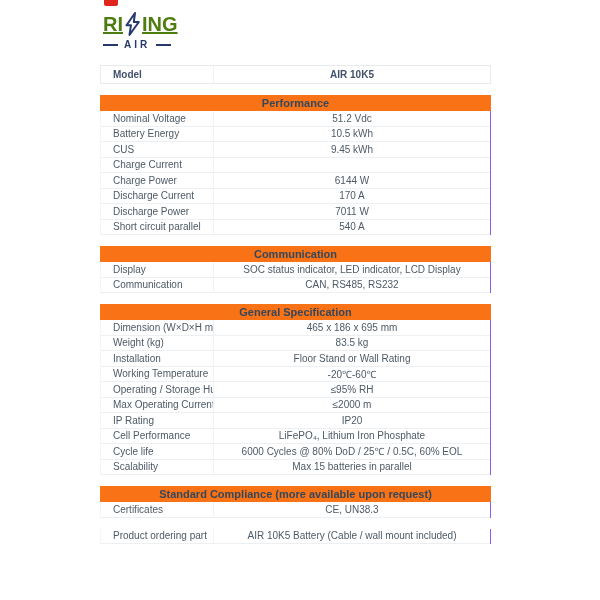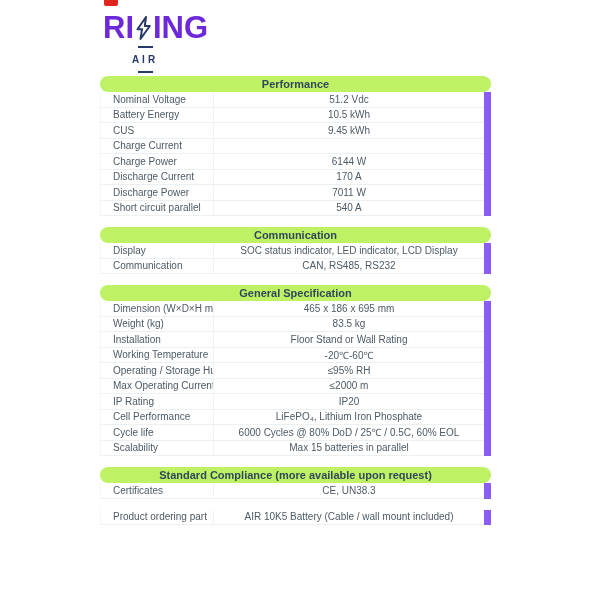--- a/index.html
+++ b/index.html
@@ -5,45 +5,45 @@
   html,body{margin:0;padding:0;background:#fff;}
   .page{
     position:relative;width:600px;height:600px;background:#ffffff;
     font-family:"Liberation Sans", sans-serif;overflow:hidden;
   }
   
   .logo{position:absolute;left:103px;top:-5px;}
   .red-mark{width:14px;height:11px;background:#e0261c;border-radius:2px;margin-left:1px;}
   .wordmark{
     display:flex;align-items:center;margin-top:6px;line-height:1;
-    color:#6d28d9;font-weight:800;font-size:31px;letter-spacing:0px;
+    color:#4d7c0f;font-weight:800;font-size:20px;letter-spacing:0px;text-decoration:underline;
   }
   .bolt{margin:0 1px;display:block;}
   .logo-sub{
     display:flex;align-items:center;justify-content:flex-start;gap:6px;margin-top:3px;width:84px;
-    color:#27396b;font-size:10px;font-weight:bold;letter-spacing:3px;flex-direction:column;
+    color:#27396b;font-size:10px;font-weight:bold;letter-spacing:3px;
   }
   .dash{width:15px;height:2px;background:#27396b;flex:none;}
   
   .table{position:absolute;left:100px;top:65px;width:391px;color:#4d5a66;font-size:10px;}
   .model-box{border:1px solid #e7ebee;}
   .row{display:flex;align-items:stretch;height:15.5px;border-bottom:1px solid #edf0f3;box-sizing:border-box;}
   .model-box .row{height:17px;border-bottom:none;font-weight:bold;color:#42506b;}
   .cell-label{
     width:113px;flex:none;box-sizing:border-box;padding-left:12px;
     display:flex;align-items:center;border-right:1px solid #f0f3f5;
     white-space:nowrap;overflow:hidden;
   }
   .cell-value{flex:1;display:flex;align-items:center;justify-content:center;text-align:center;white-space:nowrap;}
   .section{margin-top:11px;}
   .sec-header{
-    height:16px;line-height:16px;background:#bef264;color:#33475c;
-    font-weight:bold;font-size:11px;text-align:center;border-radius:8px;
+    height:16px;line-height:16px;background:#f97316;color:#33475c;
+    font-weight:bold;font-size:11px;text-align:center;
   }
-  .sec-rows{border-left:1px solid #f3f5f7;border-right:7px solid #8b5cf6;}
+  .sec-rows{border-left:1px solid #f3f5f7;border-right:1px solid #8b5cf6;}
 </style>
 </head>
 <body>
 
 <div class="page">
 
   <div class="logo">
     <div class="red-mark"></div>
     <div class="wordmark">
       <span>RI</span>
@@ -53,20 +53,26 @@
       <span>ING</span>
     </div>
     <div class="logo-sub">
       <span class="dash"></span>
       <span>AIR</span>
       <span class="dash"></span>
     </div>
   </div>
 
   <div class="table">
+    <div class="model-box">
+      <div class="row">
+        <div class="cell-label">Model</div>
+        <div class="cell-value">AIR 10K5</div>
+      </div>
+    </div>
     <div>
         <section class="section">
           <div class="sec-header">Performance</div>
           <div class="sec-rows">
             <div class="row">
               <div class="cell-label">Nominal Voltage</div>
               <div class="cell-value">51.2 Vdc</div>
             </div>
             <div class="row">
               <div class="cell-label">Battery Energy</div>

